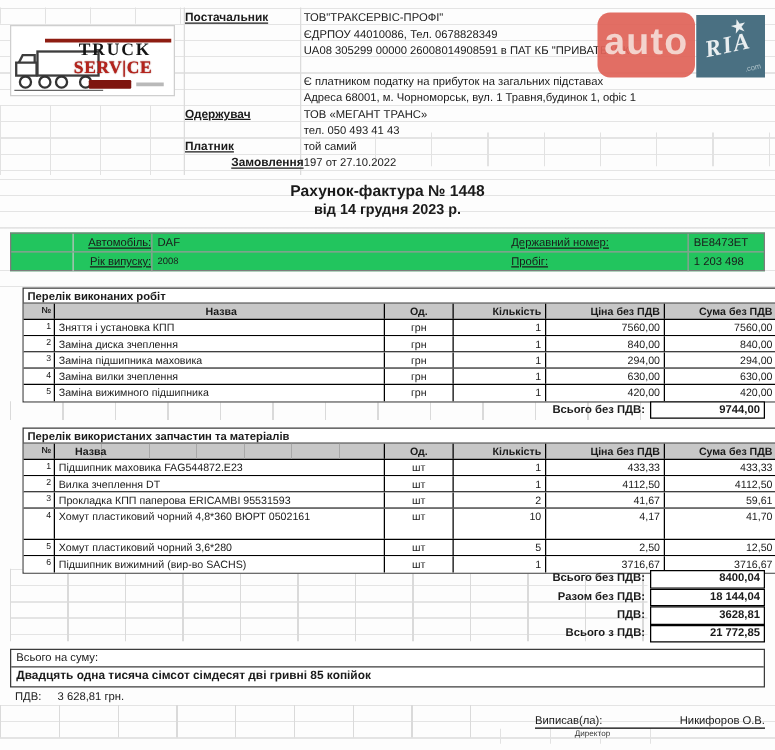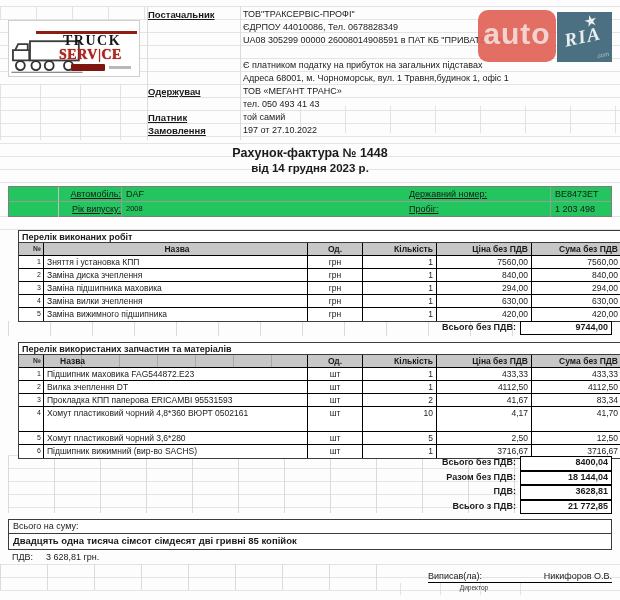--- a/index.html
+++ b/index.html
@@ -130,21 +130,21 @@
   <div class="hvalue" style="top:9px;">ТОВ"ТРАКСЕРВІС-ПРОФІ"</div>
   <div class="hvalue" style="top:22px;">ЄДРПОУ 44010086, Тел. 0678828349</div>
   <div class="hvalue" style="top:35px;width:370px;">UA08 305299 00000 26008014908591 в ПАТ КБ "ПРИВАТБАНК"</div>
   <div class="hvalue" style="top:60px;width:370px;">Є платником податку на прибуток на загальних підставах</div>
   <div class="hvalue" style="top:73px;width:370px;">Адреса 68001, м. Чорноморськ, вул. 1 Травня,будинок 1, офіс 1</div>
   <div class="hlabel" style="top:86px;">Одержувач</div>
   <div class="hvalue" style="top:86px;">ТОВ «МЕГАНТ ТРАНС»</div>
   <div class="hvalue" style="top:99px;">тел. 050 493 41 43</div>
   <div class="hlabel" style="top:112px;">Платник</div>
   <div class="hvalue" style="top:112px;">той самий</div>
-  <div class="hlabel" style="top:125px;">Замовлення</div>
+  <div class="hlabel" style="top:125px;margin-left:37px;">Замовлення</div>
   <div class="hvalue" style="top:125px;">197 от 27.10.2022</div>
 
   <div class="wm-auto">auto</div>
   <div class="wm-ria">
     <div class="ria-star">★</div>
     <div class="ria-text">RIA</div>
     <div class="ria-com">.com</div>
   </div>
 
   <div class="title1">Рахунок-фактура № 1448</div>
@@ -253,21 +253,21 @@
           <div class="td c-qty">1</div>
           <div class="td c-price">4112,50</div>
           <div class="td c-sum">4112,50</div>
         </div>
         <div class="tr">
           <div class="td c-num">3</div>
           <div class="td c-name">Прокладка КПП паперова ERICAMBI 95531593</div>
           <div class="td c-unit">шт</div>
           <div class="td c-qty">2</div>
           <div class="td c-price">41,67</div>
-          <div class="td c-sum">83,34</div>
+          <div class="td c-sum">59,61</div>
         </div>
         <div class="tr tall">
           <div class="td c-num">4</div>
           <div class="td c-name">Хомут пластиковий чорний 4,8*360 ВЮРТ 0502161</div>
           <div class="td c-unit">шт</div>
           <div class="td c-qty">10</div>
           <div class="td c-price">4,17</div>
           <div class="td c-sum">41,70</div>
         </div>
         <div class="tr">

